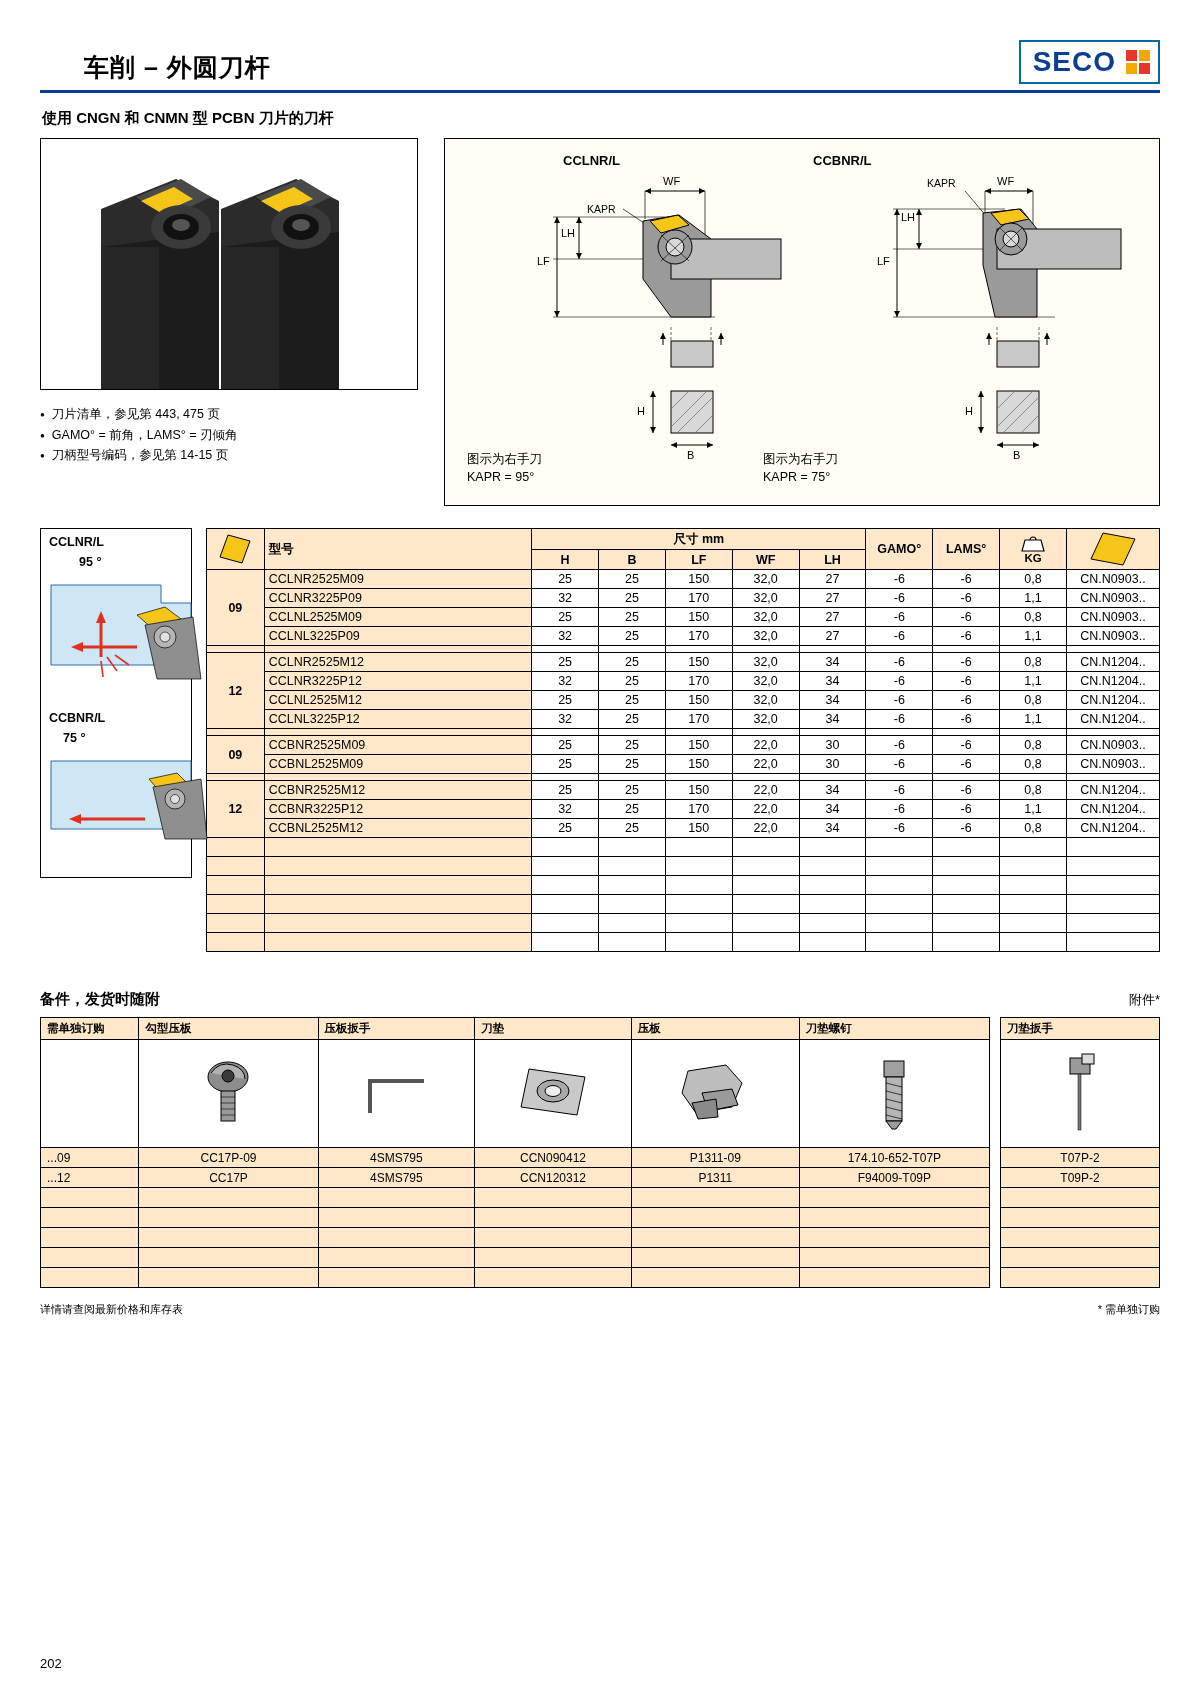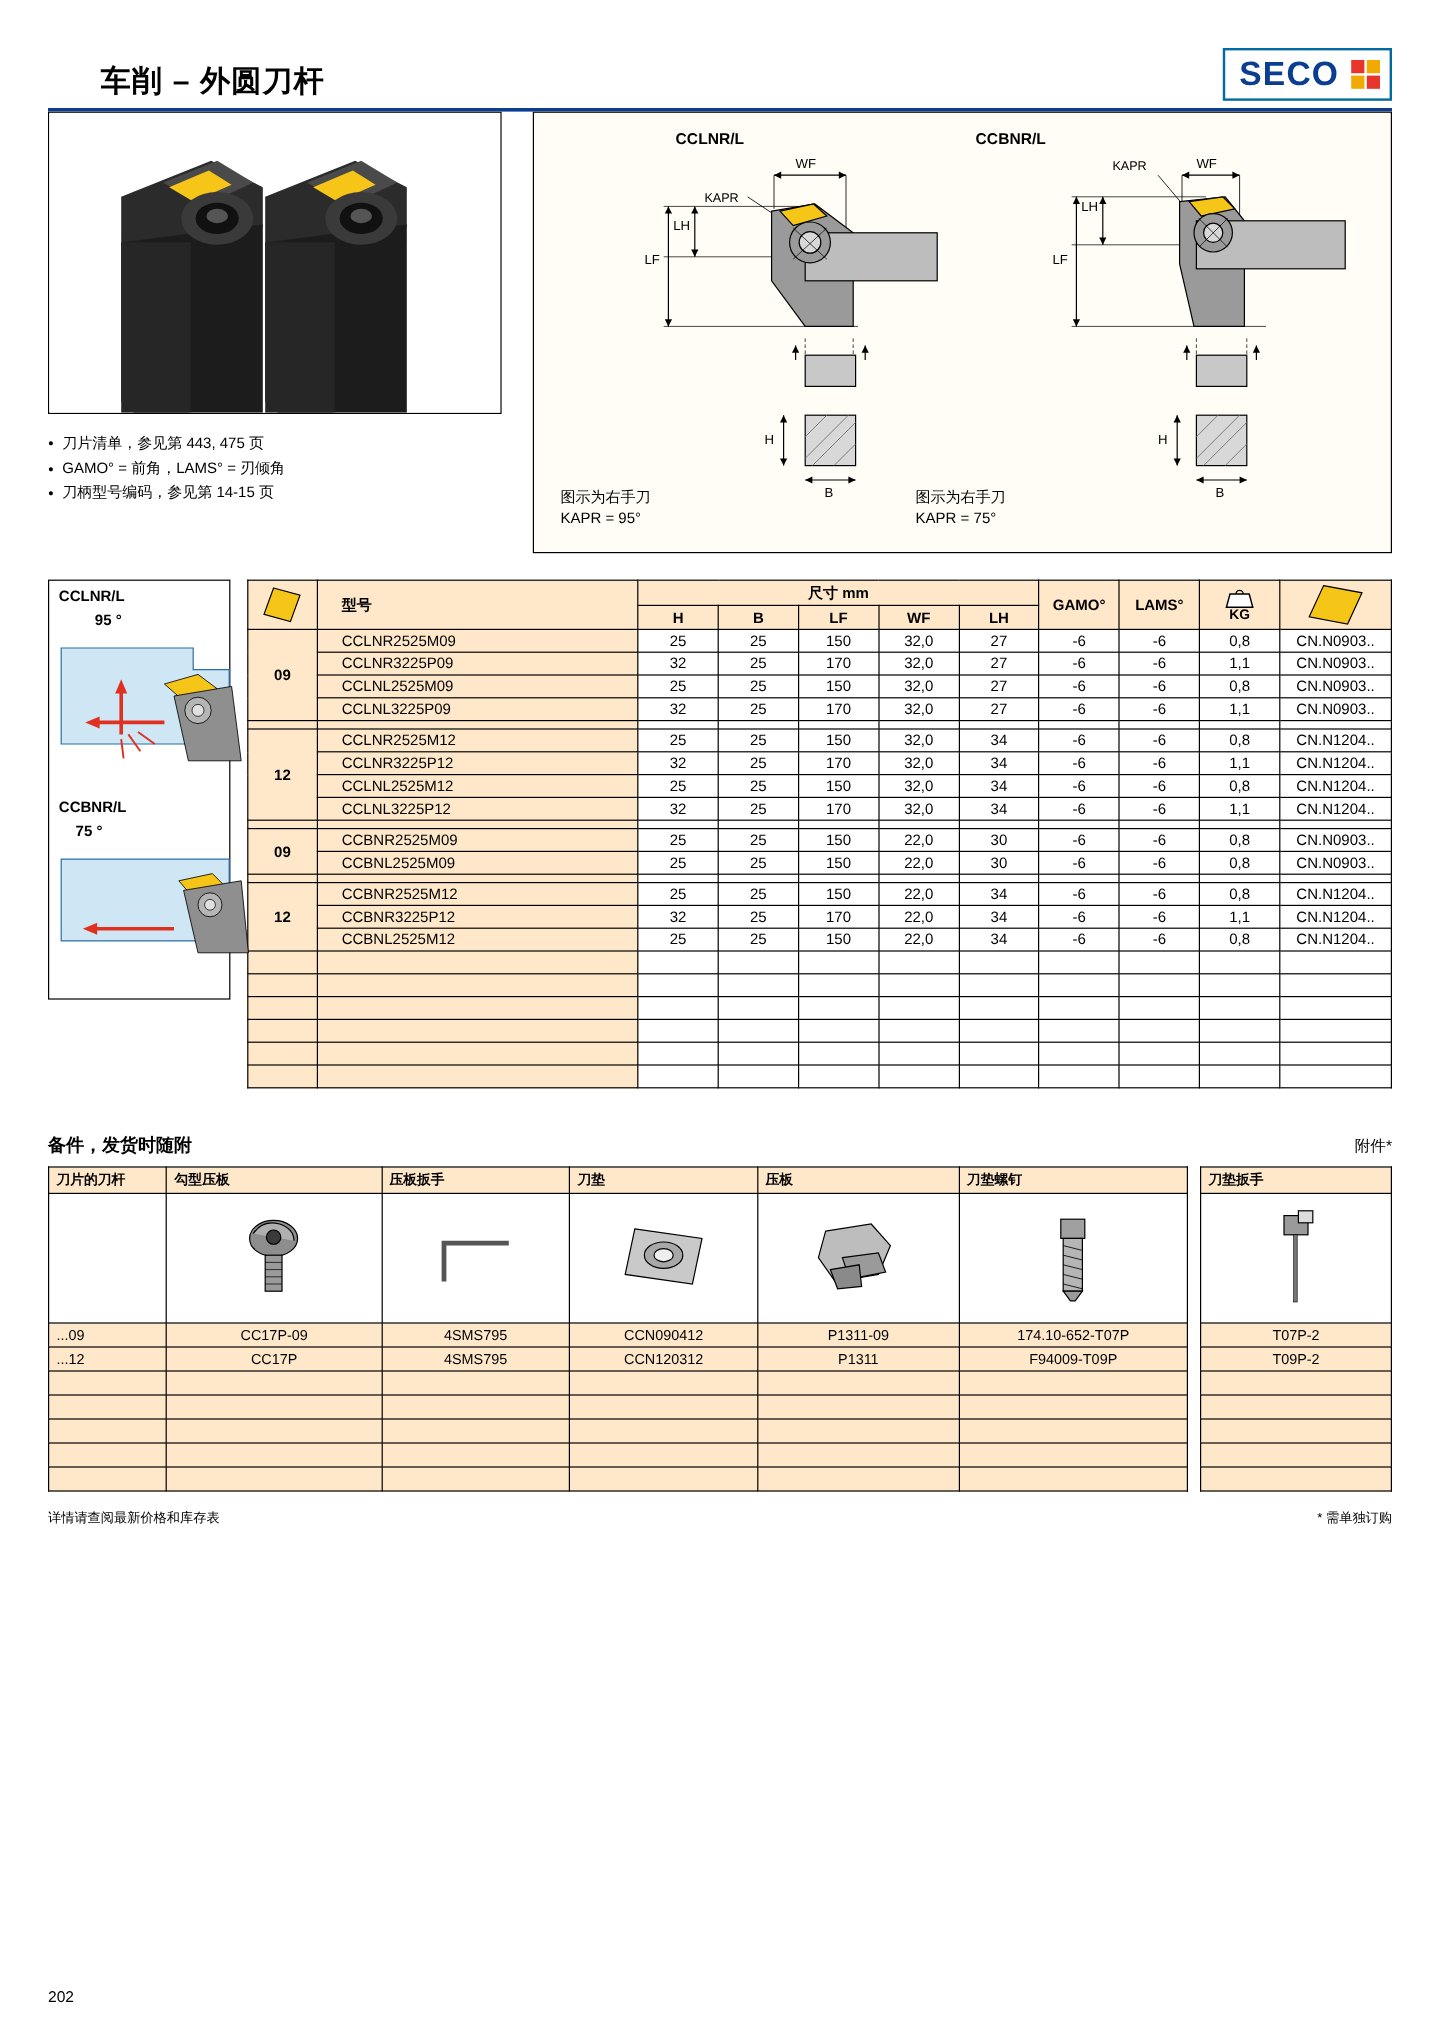--- a/index.html
+++ b/index.html
@@ -37,21 +37,21 @@
   
   .midrow { display:flex; gap:14px; margin-top:22px; align-items:flex-start; }
   .leftdiag { width:178px; border:1px solid #000; background:#fff; position:relative; height:350px; }
   .ld-lab { position:absolute; font-size:12.5px; font-weight:bold; }
 
   table { border-collapse:collapse; }
   .mt { width:100%; font-size:12.5px; }
   .mt th, .mt td { border:1px solid #000; text-align:center; padding:1px 3px; height:19px; }
   .mt thead th { background:#ffe8c9; font-weight:bold; }
   .mt .c-grp { background:#ffe8c9; font-weight:bold; width:34px; }
-  .mt .c-type { background:#ffe8c9; text-align:left; padding-left:20px; width:208px; }
+  .mt .c-type { background:#ffe8c9; text-align:left; padding-left:4px; width:208px; }
   .mt .c-pic { background:#ffe8c9; width:42px; }
   .mt .blank td { height:19px; }
   .mt .sep td { height:7px; border-left:1px solid #000; border-right:1px solid #000; border-top:1px solid #000; border-bottom:1px solid #000; background:#fff; }
   .mt .sep td.c-grp, .mt .sep td.c-type, .mt .sep td.c-pic { background:#ffe8c9; }
   .num { width:52px; }
   .insertpic { width:72px; }
 
   
   .acc-head { display:flex; justify-content:space-between; align-items:flex-end; margin-top:38px; }
   .acc-head .t1 { font-size:15px; font-weight:bold; }
@@ -82,20 +82,21 @@
       <span class="seco-sq">
         <i style="background:#e8352b"></i>
           <i style="background:#f2a900"></i>
         <i style="background:#f2a900"></i>
           <i style="background:#e8352b"></i>
       </span>
     </div>
   </div>
   <div class="hdr-rule"></div>
 
+  <div class="subtitle">使用 CNGN 和 CNMN 型 PCBN 刀片的刀杆</div>
 
   <div class="toprow">
 
     <div style="width:378px;">
       <div class="photo-box">
         <svg width="376" height="250" viewBox="0 0 376 250">
           <rect x="0" y="0" width="376" height="250" fill="#ffffff"></rect>
 
           <g>
             <polygon points="60,70 135,40 178,62 178,95 105,128 60,110" fill="#2b2b2b"></polygon>
@@ -624,21 +625,21 @@
 
   <div class="acc-head">
     <div class="t1">备件，发货时随附</div>
     <div class="t2">附件*</div>
   </div>
 
   <div class="accwrap">
     <table class="at" style="flex:1;">
       <thead>
         <tr>
-          <th style="width:88px;">刀片的刀杆</th>
+          <th style="width:88px;">需单独订购</th>
           <th style="width:160px;">勾型压板</th>
           <th style="width:140px;">压板扳手</th>
           <th style="width:140px;">刀垫</th>
           <th style="width:150px;">压板</th>
           <th style="width:170px;">刀垫螺钉</th>
         </tr>
       </thead>
       <tbody>
         <tr class="iconrow">
           <td></td>

